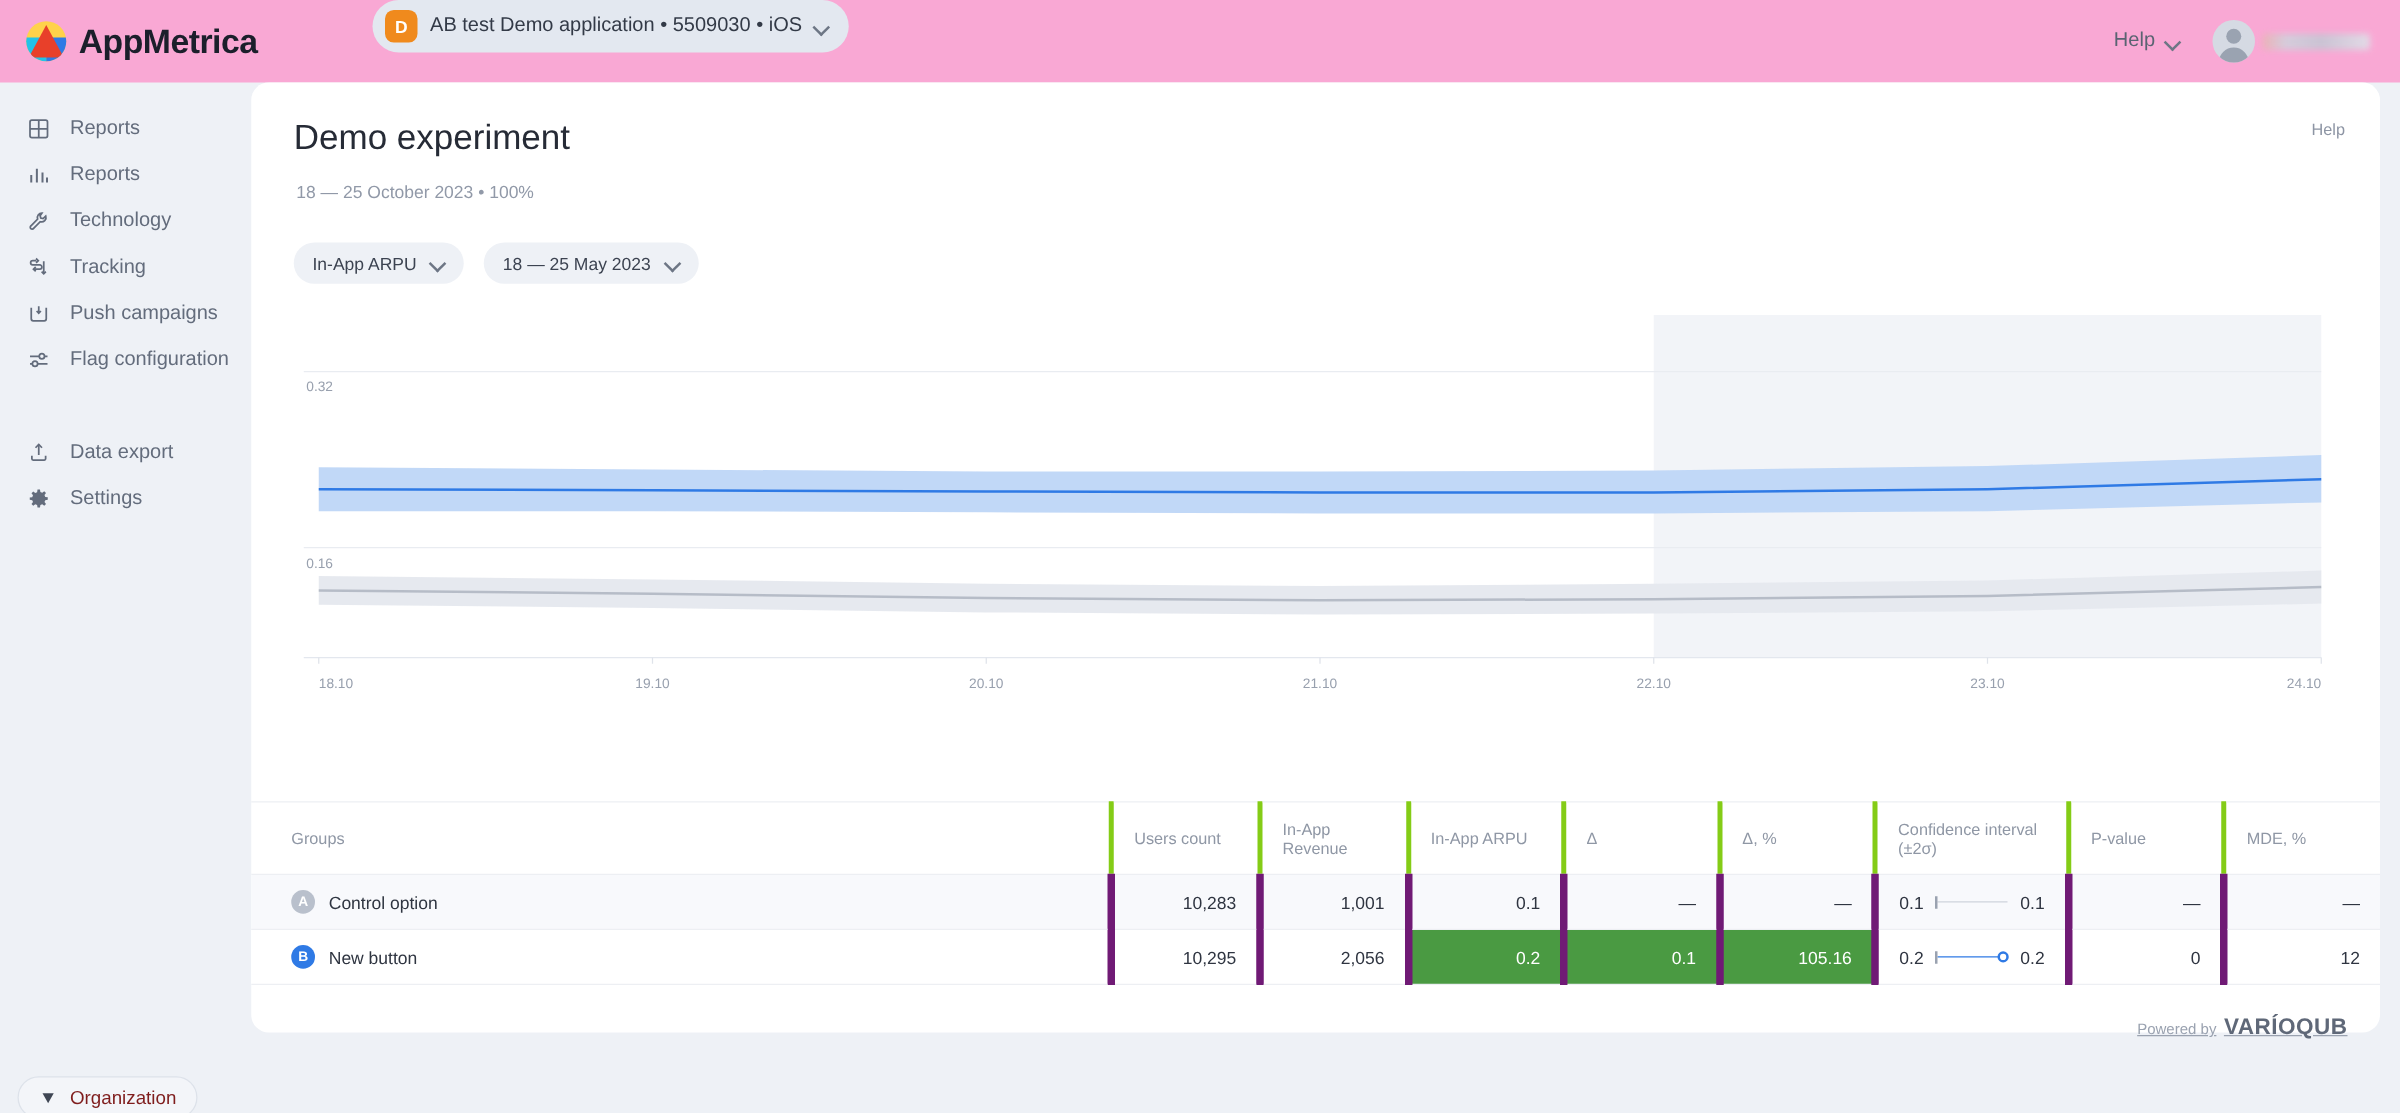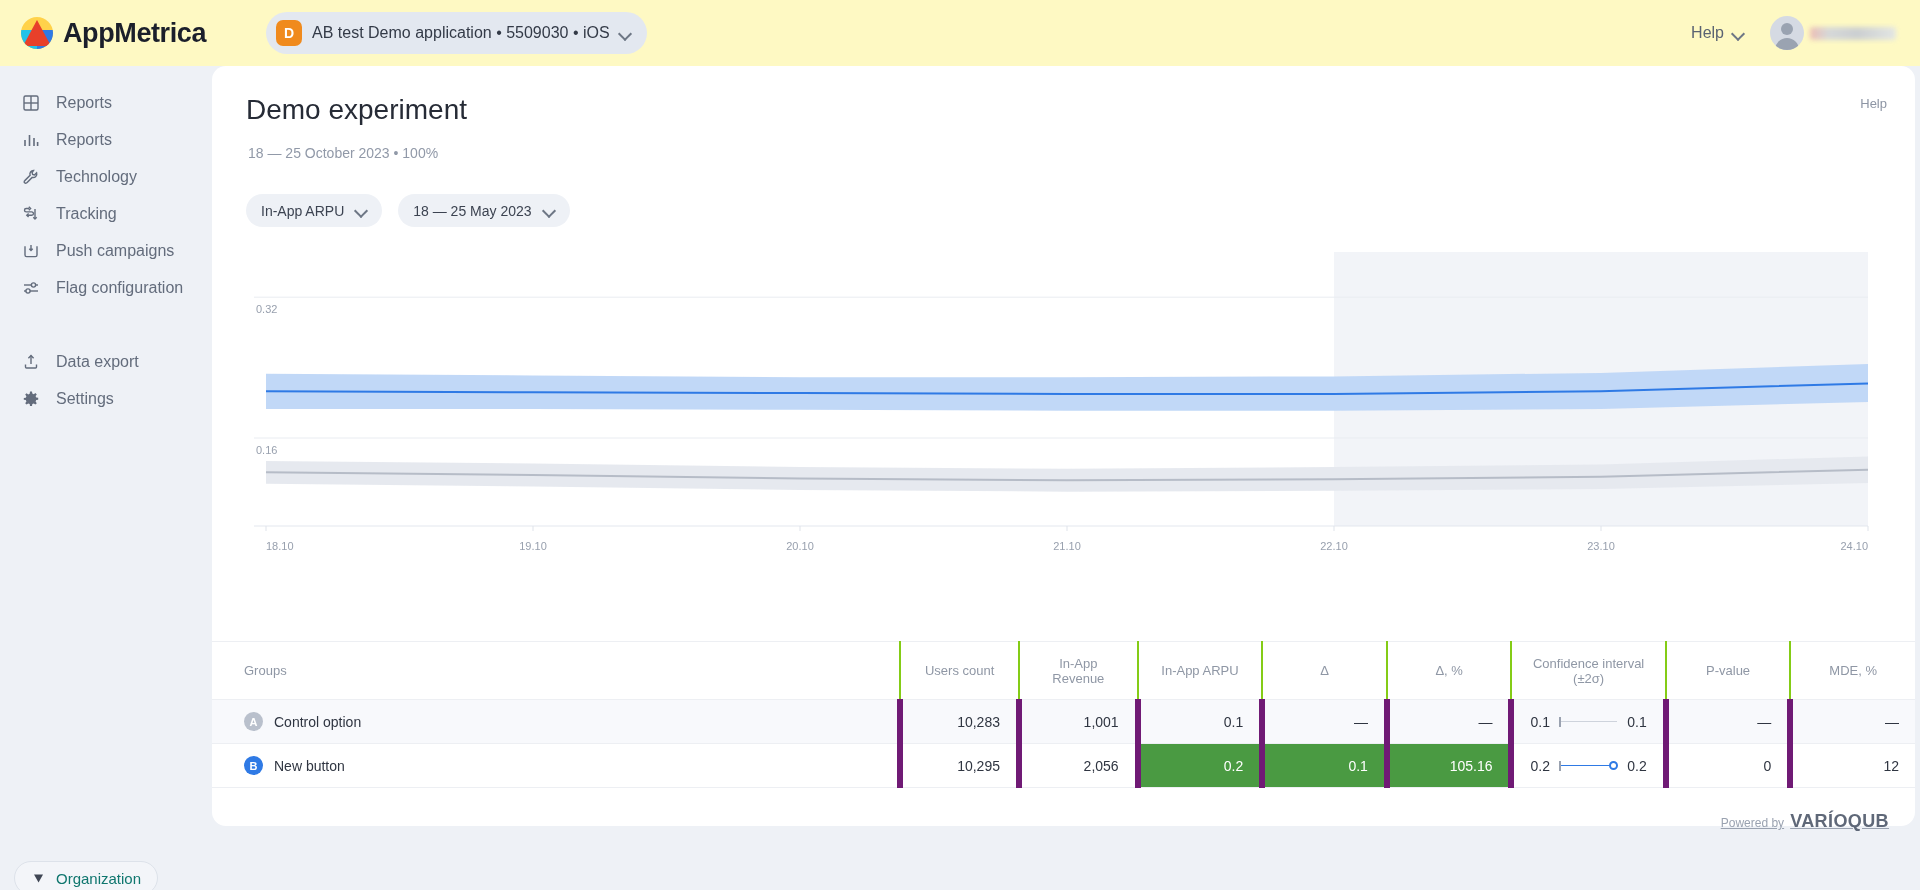--- a/index.html
+++ b/index.html
@@ -6,21 +6,21 @@
   html, body {
     width: 1920px; height: 890px;
     background: #eef1f6;
     font-family: "Liberation Sans", sans-serif;
     overflow: hidden;
   }
 
   
   #topbar {
     position: absolute; top: 0; left: 0; width: 1920px; height: 66px;
-    background: #fef9c3; display: flex; align-items: center;
+    background: #f9a8d4; display: flex;  gap: 32px;
   }
   #logo-block { display: flex; align-items: center; margin-left: 20px; }
   #logo-mark { width: 34px; height: 34px; position: relative; }
   #logo-text {
     font-size: 27px; font-weight: bold; color: #1b1f2b;
     margin-left: 9px; letter-spacing: -0.4px;
   }
   #app-switcher {
     display: flex; align-items: center; gap: 10px;
     margin-left: 60px; height: 42px; padding: 0 16px 0 10px;
@@ -72,27 +72,27 @@
   .nav-item .nav-label { font-size: 16px; color: #636c7c; }
   .nav-icon { width: 18px; height: 18px; flex: none; color: #636c7c; }
   .nav-icon svg { display: block; }
   #org-button {
     position: absolute; left: 14px; top: 795px;
     display: flex; align-items: center; gap: 10px;
     height: 34px; padding: 0 16px;
     border: 1px solid #dde2ea; border-radius: 17px;
     background: #f3f5f9; cursor: pointer;
   }
-  #org-button .org-label { font-size: 15px; color: #0f766e; text-align: center; }
+  #org-button .org-label { font-size: 15px; color: #7f1d1d; text-align: center; }
 
   
   #card {
     position: absolute; left: 201px; top: 66px;
     width: 1703px; height: 760px;
-    background: #fff; border-radius: 14px; margin-left: 11px;
+    background: #fff; border-radius: 14px;
   }
   #page-title {
     position: absolute; left: 34px; top: 28px;
     font-size: 28px; color: #262b36; font-weight: normal;
   }
   #page-subtitle {
     position: absolute; left: 36px; top: 79px;
     font-size: 14px; color: #9199a8;
   }
   #card-help {
@@ -111,24 +111,24 @@
   
   #chart { position: absolute; left: 34px; top: 186px; width: 1640px; height: 330px; }
   #chart svg { display: block; }
   .axis-text { font-family: "Liberation Sans", sans-serif; font-size: 11px; fill: #98a0ae; }
 
   
   #table { position: absolute; left: 0; top: 575px; width: 1703px; }
   table { border-collapse: collapse; width: 1703px; table-layout: fixed; }
   th {
     font-size: 13px; font-weight: normal; color: #8f97a5;
-    text-align: center; vertical-align: middle;
+    text-align: left; vertical-align: middle;
     padding: 0 16px; height: 58px;
     border-top: 1px solid #edeff3; border-bottom: 1px solid #edeff3;
-    border-left: 2px solid #84cc16;
+    border-left: 4px solid #84cc16;
   }
   th.col-groups { text-align: left; padding-left: 32px; border-left: none; }
   td {
     font-size: 14px; color: #2f3541; text-align: right;
     padding: 0 16px; height: 44px;
     border-bottom: 1px solid #edeff3; border-left: 6px solid #701a75;
   }
   td.col-groups { text-align: left; padding-left: 32px; border-left: none; }
   tr.row-a td { background: #f8f9fc; }
   tr.row-b td { background: #fff; }

